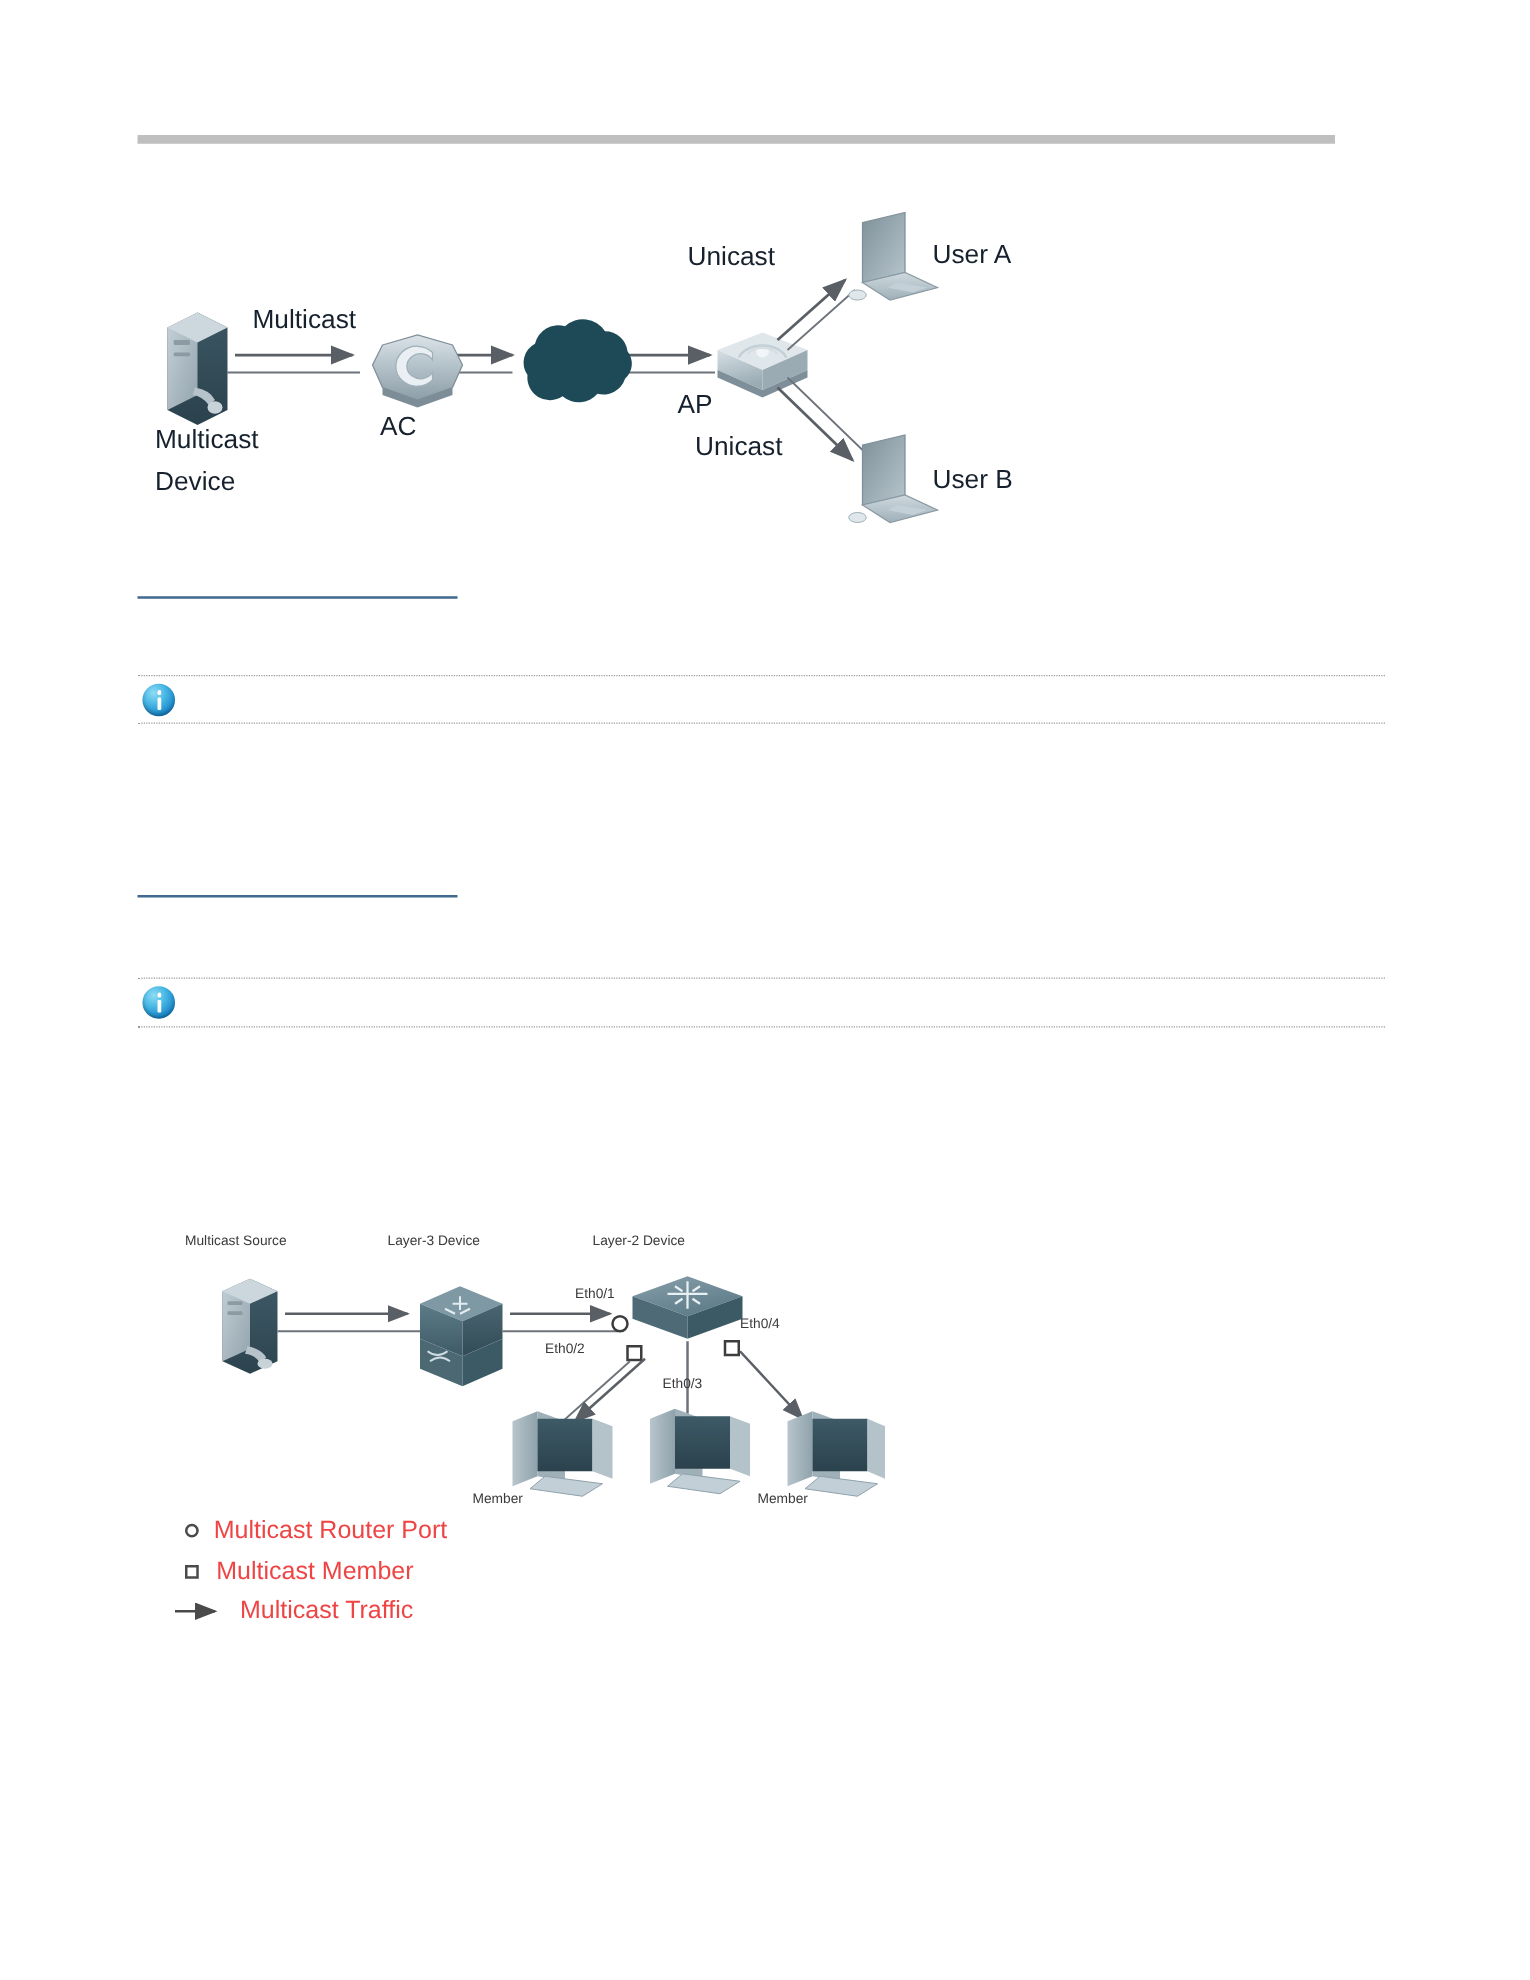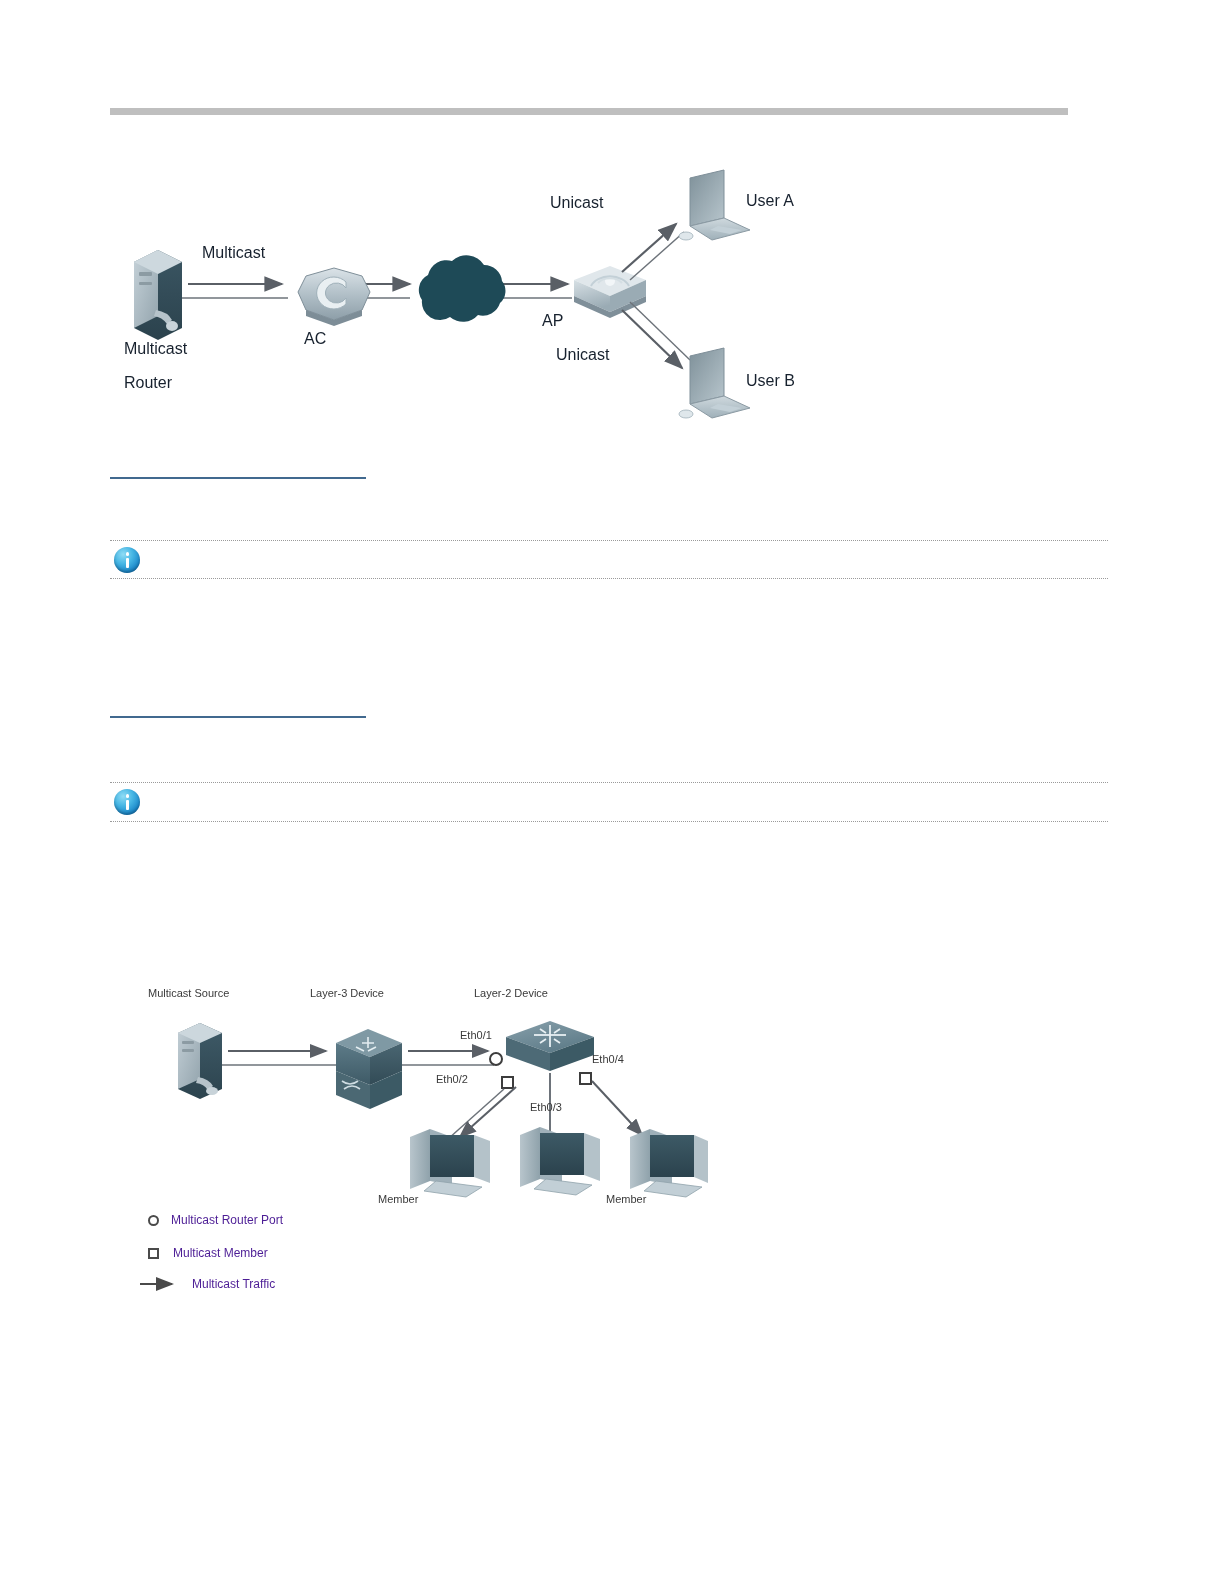--- a/index.html
+++ b/index.html
@@ -73,32 +73,32 @@
 
   
   .diagram1 { position: absolute; left: 110px; top: 150px; width: 790px; height: 280px; }
   .diagram2 { position: absolute; left: 130px; top: 985px; width: 580px; height: 310px; }
 
   .dlabel {
     position: absolute;
     color: #1b2a3a;
     white-space: nowrap;
   }
-  .d1label { font-size: 16px; color: #17212e; }
+  .d1label { font-size: 21px; color: #17212e; }
   .d2label { font-size: 11px; color: #3a3a3a; }
 
   .legend-row {
     position: absolute;
     display: flex;
     align-items: center;
     gap: 12px;
   }
   .legend-text {
-    font-size: 12px;
-    color: #4c1d95;
+    font-size: 20px;
+    color: #ef4444;
     white-space: nowrap;
   }
   .lg-circle {
     width: 11px; height: 11px;
     border: 2px solid #4a4a4a;
     border-radius: 50%;
     box-sizing: border-box;
   }
   .lg-square {
     width: 11px; height: 11px;
@@ -211,21 +211,21 @@
       <g>
         <polygon points="580,206 614,198 614,246 580,254" fill="url(#lapScreen)" stroke="#7f8f99" stroke-width="1"></polygon>
         <polygon points="580,254 614,246 640,258 602,268" fill="url(#lapBase)" stroke="#8b9aa3" stroke-width="1"></polygon>
         <polygon points="608,254 632,258 620,262 600,258" fill="#c3d0d7"></polygon>
         <ellipse cx="576" cy="264" rx="7" ry="4" fill="#dfe7eb" stroke="#9fb0b9" stroke-width="0.8"></ellipse>
       </g>
     </svg>
 
     <div class="dlabel d1label" style="left:92px;  top:94px;">Multicast</div>
     <div class="dlabel d1label" style="left:14px;  top:190px;">Multicast</div>
-    <div class="dlabel d1label" style="left:14px;  top:224px;">Router</div>
+    <div class="dlabel d1label" style="left:14px;  top:224px;">Device</div>
     <div class="dlabel d1label" style="left:178px; top:180px;margin-left:16px;">AC</div>
     <div class="dlabel d1label" style="left:432px; top:162px;">AP</div>
     <div class="dlabel d1label" style="left:440px; top:44px;">Unicast</div>
     <div class="dlabel d1label" style="left:446px; top:196px;">Unicast</div>
     <div class="dlabel d1label" style="left:636px; top:42px;">User A</div>
     <div class="dlabel d1label" style="left:636px; top:222px;">User B</div>
   </div>
 
   <div class="blue-rule" style="top:477px;"></div>
   <div class="dot-rule" style="top:540px;"></div>

